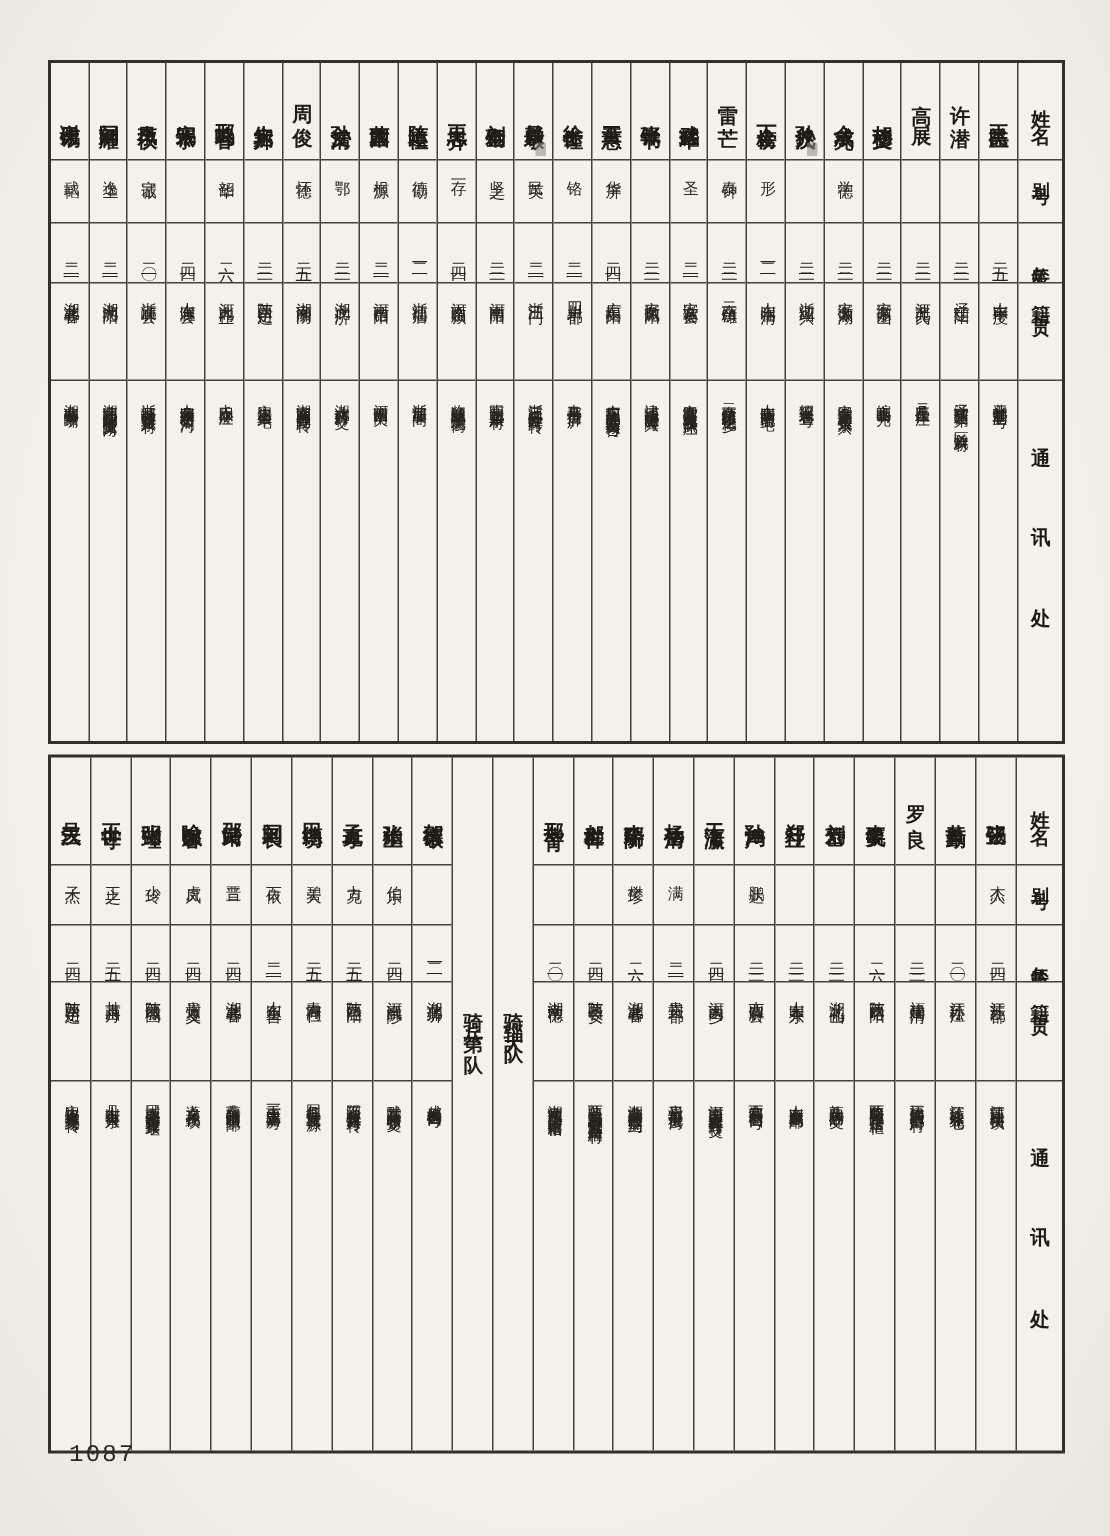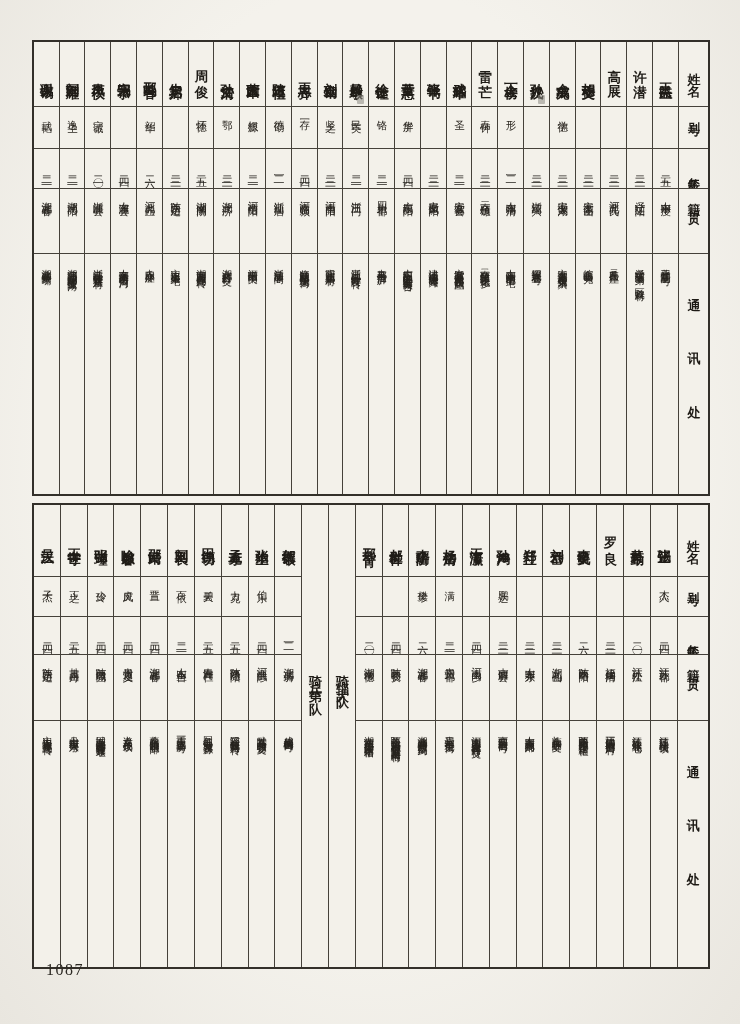--- a/index.html
+++ b/index.html
@@ -86,21 +86,21 @@
     background:#8d8a83;
     opacity:.55;
     border-radius:1px;
   }
 
   .page-number{
     position:absolute;
     left:46px;top:961px;
     font-size:16px;letter-spacing:1.5px;
     color:#2c2923;
-    font-family:Liberation Serif, serif;
+    font-family:Liberation Mono, monospace;
   }
 </style>
 </head>
 <body>
 
 <div class="page">
 
   <div class="roster roster-top">
     <div class="col header-col">
       <div class="cell name-cell">

